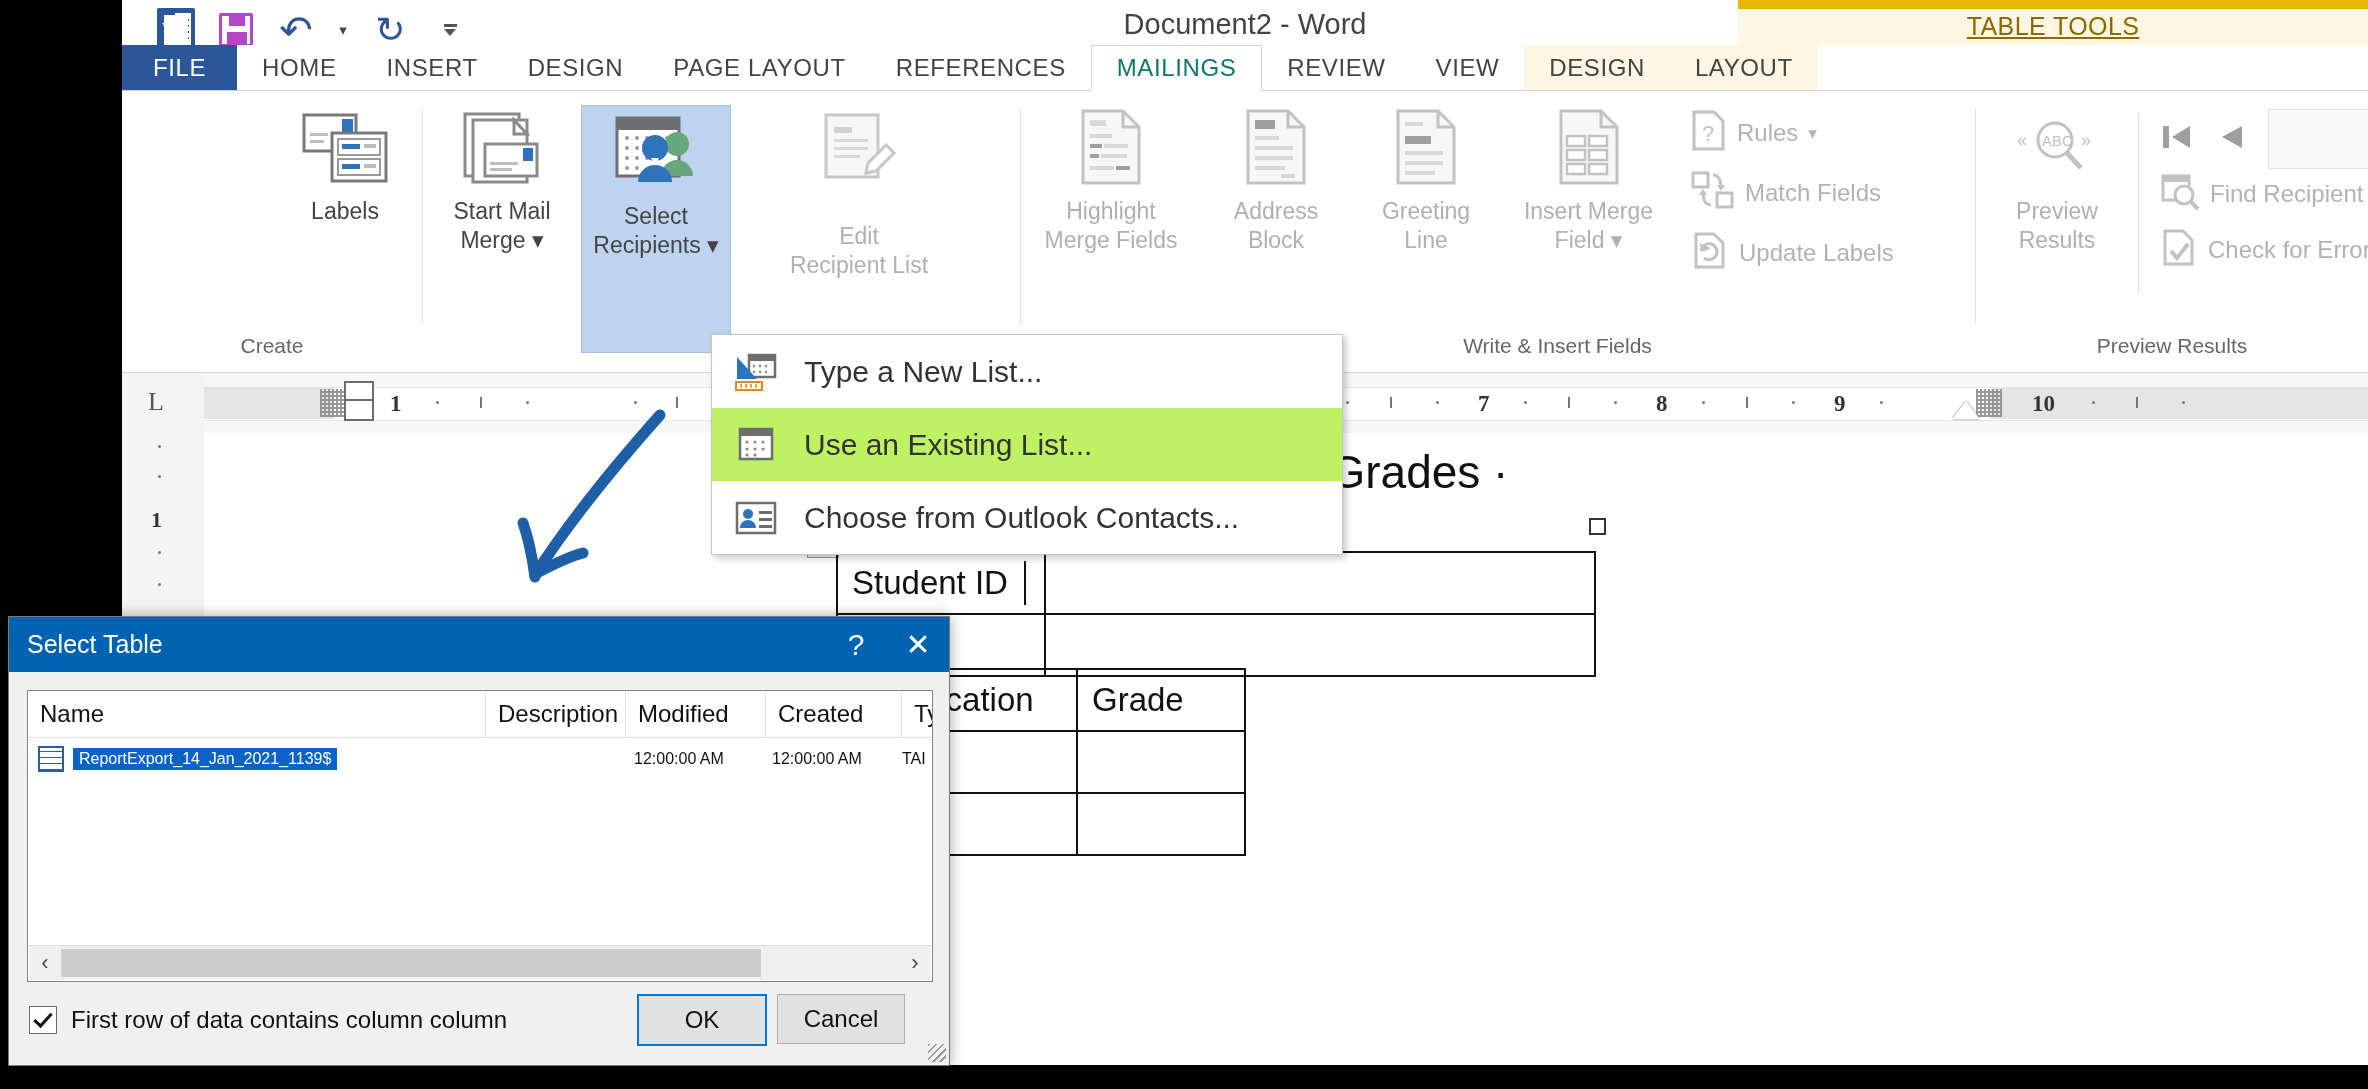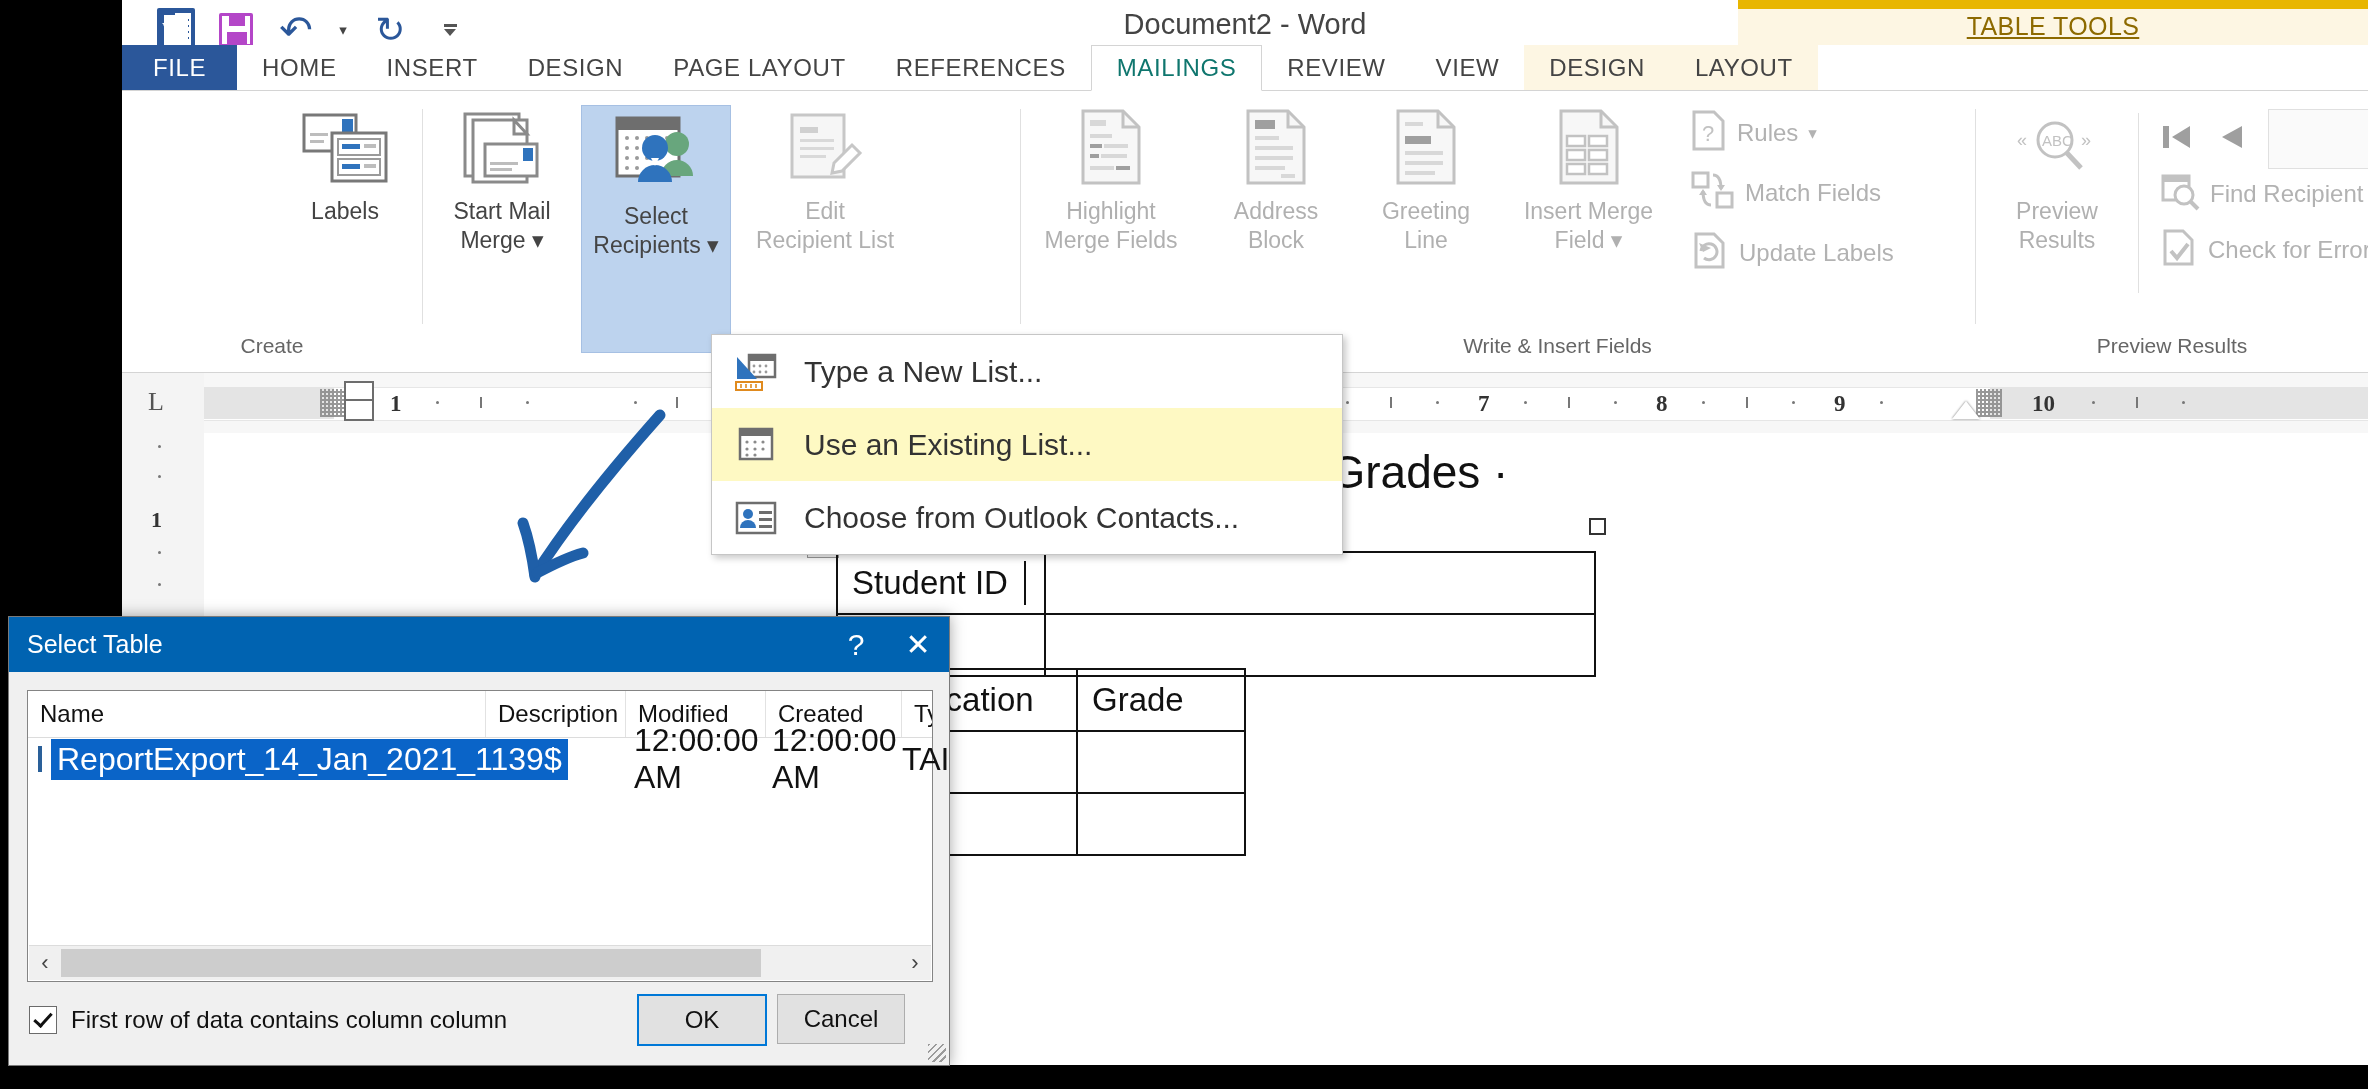--- a/index.html
+++ b/index.html
@@ -85,34 +85,34 @@
   .move-handle{position:absolute;left:603px;top:93px;width:30px;height:30px;border:1px solid #9a9a9a;background:#f1f1f1;display:flex;align-items:center;justify-content:center;font-size:20px;color:#555;cursor:move;}
 
   .wtable{position:absolute;border-collapse:collapse;table-layout:fixed;}
   .wtable td{border:2px solid #111;height:52px;font-size:33px;color:#111;padding:4px 14px;vertical-align:middle;}
   .caret{position:absolute;width:2px;height:44px;background:#111;}
   .end-mark{position:absolute;width:13px;height:13px;border:2px solid #333;}
 
   
   .menu{position:absolute;left:589px;top:334px;width:630px;background:#fff;border:1px solid #c6c6c6;box-shadow:3px 3px 7px rgba(0,0,0,.22);z-index:40;}
   .menu-item{display:flex;align-items:center;height:73px;padding-left:22px;gap:26px;cursor:pointer;font-size:30px;color:#333;}
-  .menu-item.hl{background:#fef9c3;}
+  .menu-item.hl{background:#bef264;}
   .menu-ico{width:44px;height:40px;flex:0 0 44px;display:flex;align-items:center;justify-content:center;}
 
   
   .dialog{position:absolute;left:8px;top:616px;width:940px;height:448px;background:#f0f0f0;border:1px solid #7a7a7a;z-index:60;box-shadow:0 0 14px rgba(0,0,0,.35);}
   .dlg-title{position:absolute;left:0;top:0;width:940px;height:55px;background:#0063b1;color:#fff;font-size:25px;display:flex;align-items:center;}
   .dlg-title .t{margin-left:18px;}
   .dlg-btns{position:absolute;right:0;top:0;height:55px;display:flex;}
   .dlg-btn{width:62px;height:55px;display:flex;align-items:center;justify-content:center;color:#fff;font-size:30px;cursor:pointer;}
   .dlg-body{position:absolute;left:0;top:55px;width:940px;height:393px;background:#f0f0f0;}
   .listview{position:absolute;left:18px;top:18px;width:904px;height:290px;background:#fff;border:1px solid #848484;}
   .lv-head{position:absolute;left:0;top:0;width:100%;height:46px;background:#fff;border-bottom:1px solid #dcdcdc;display:flex;}
   .lv-col{font-size:24px;color:#111;padding:9px 12px 0 12px;box-sizing:border-box;border-right:1px solid #e2e2e2;overflow:hidden;white-space:nowrap;}
-  .lv-row{position:absolute;left:0;top:46px;width:100%;height:44px;display:flex;align-items:center;font-size:32px;color:#111;}
+  .lv-row{position:absolute;left:0;top:46px;width:100%;height:44px;display:flex;align-items:center;font-size:16px;color:#111;}
   .lv-name-sel{display:inline-flex;align-items:center;background:#0a64c8;color:#fff;padding:2px 6px;outline:1px dotted #fff;}
   .grid-ico{width:26px;height:26px;border:2px solid #2a6099;box-sizing:border-box;background:
     repeating-linear-gradient(0deg,#2a6099 0 1px,#fff 1px 6px),
     repeating-linear-gradient(90deg,#2a6099 0 1px,transparent 1px 7px);}
   .hscroll{position:absolute;left:1px;bottom:1px;width:902px;height:34px;background:#f0f0f0;border-top:1px solid #dcdcdc;display:flex;align-items:center;}
   .hs-arrow{width:32px;height:32px;display:flex;align-items:center;justify-content:center;font-size:22px;color:#444;cursor:pointer;}
   .hs-thumb{height:28px;background:#cdcdcd;cursor:pointer;}
   .hs-track{flex:1;height:32px;display:flex;align-items:center;}
   .cbrow{position:absolute;left:20px;top:334px;display:flex;align-items:center;gap:14px;font-size:24px;color:#111;cursor:pointer;}
   .cbox{width:26px;height:26px;border:1px solid #6b6b6b;background:#fff;position:relative;}
@@ -259,21 +259,21 @@
               <path d="M27 68 a17 17 0 0 1 34 0 z" fill="#2f73bd"></path>
               <path d="M40 44 l4 8 l4 -8 z" fill="#fff"></path>
             </svg>
           </div>
           <div class="lbl">
             <span style="white-space:pre-line">Select
 Recipients</span>
             <span>▾</span>
           </div>
         </div>
-        <div class="bigbtn disabled" style="left:302px;width:200px;">
+        <div class="bigbtn disabled" style="left:336px;width:200px;gap:25px;">
           <div class="ico">
             <svg width="86" height="72" viewBox="0 0 86 72">
               <rect x="10" y="4" width="52" height="62" fill="#f6f6f6" stroke="#c7c7c7" stroke-width="3"></rect>
               <rect x="18" y="16" width="18" height="6" fill="#d0d0d0"></rect>
               <rect x="18" y="28" width="34" height="3" fill="#d9d9d9"></rect>
               <rect x="18" y="36" width="34" height="3" fill="#d9d9d9"></rect>
               <rect x="18" y="44" width="26" height="3" fill="#d9d9d9"></rect>
               <path d="M52 52 L70 34 L78 42 L60 60 L50 62 Z" fill="#fff" stroke="#c7c7c7" stroke-width="3"></path>
             </svg>
           </div>

